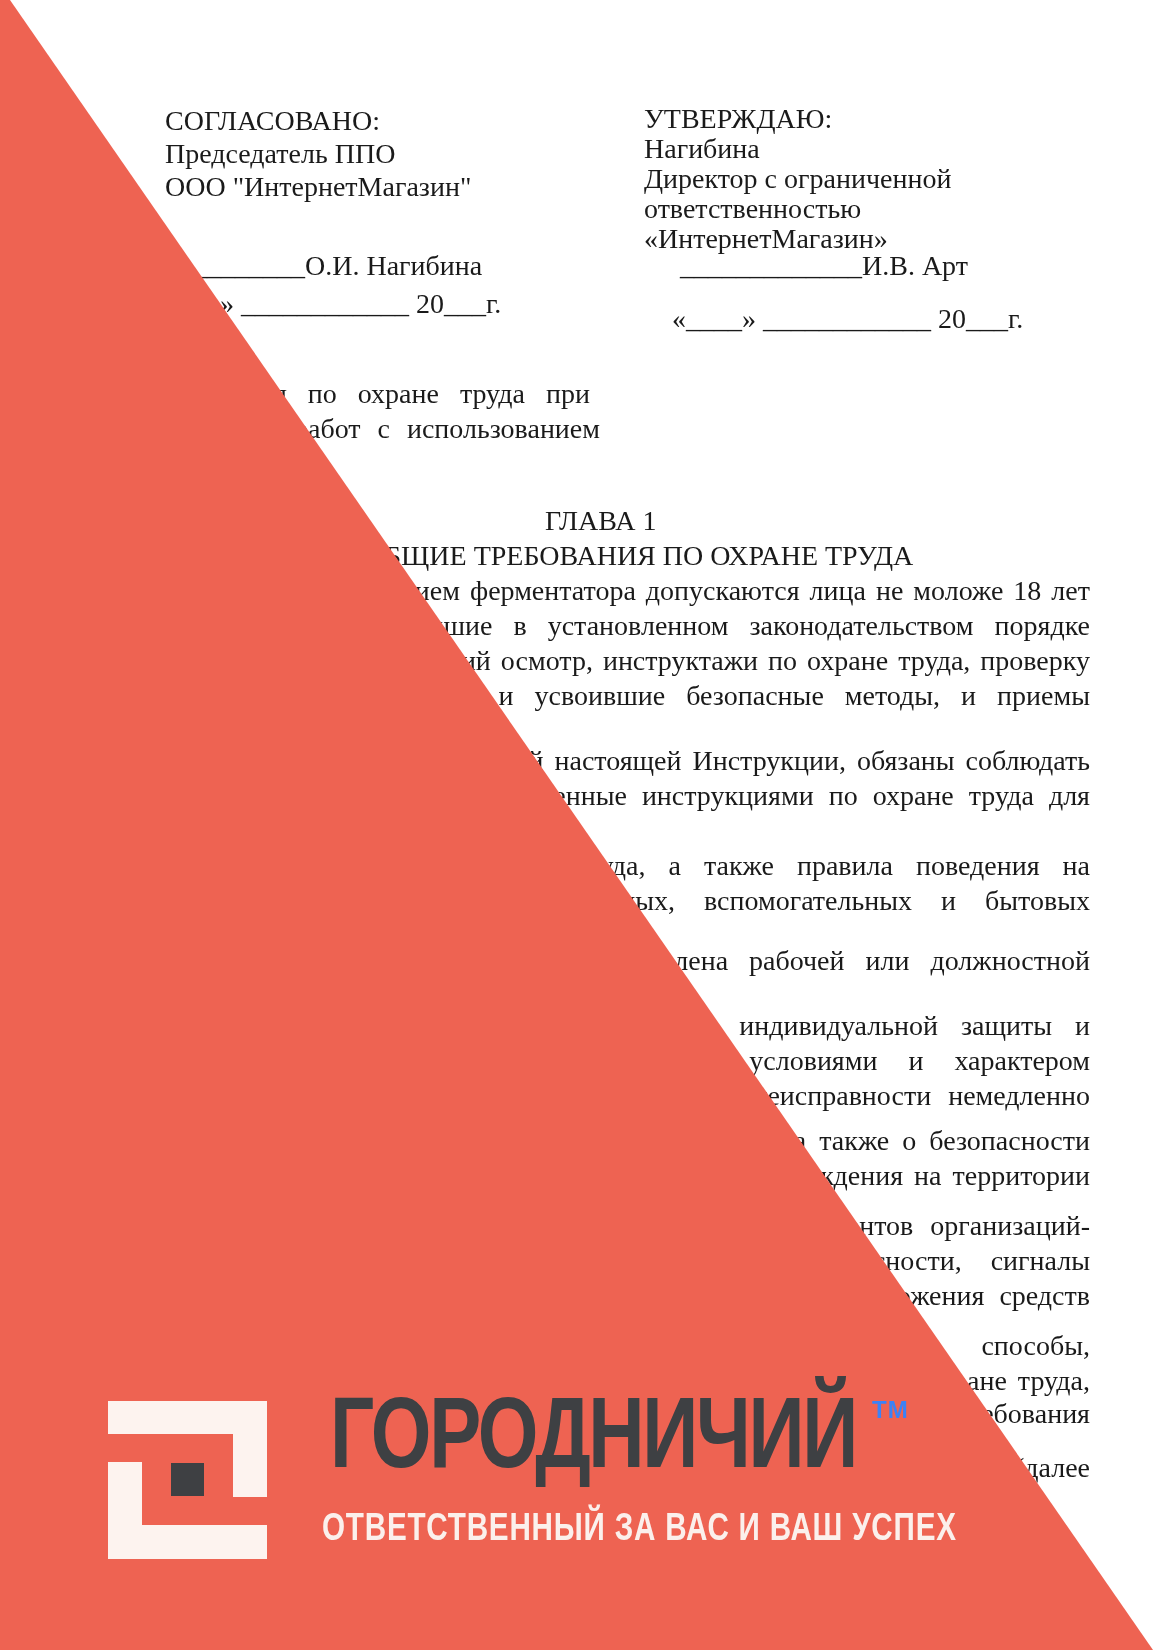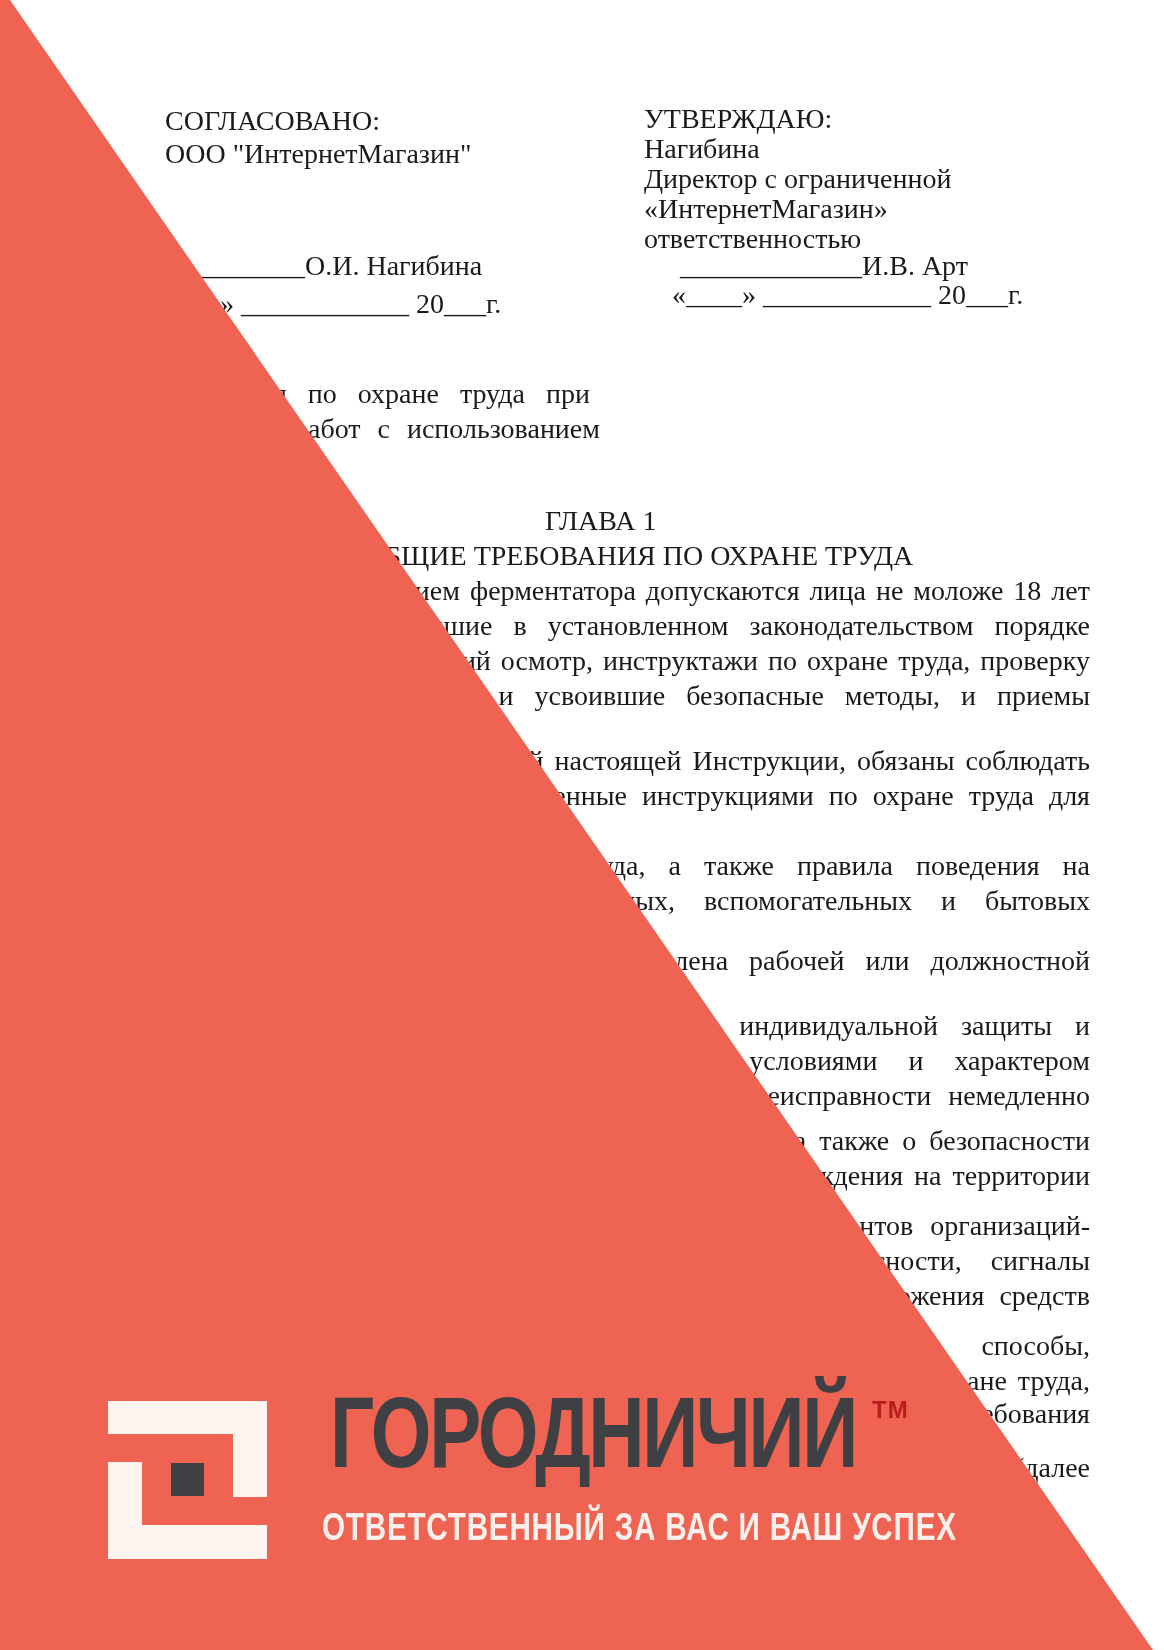--- a/index.html
+++ b/index.html
@@ -13,21 +13,21 @@
   }
   
   .doc{position:absolute;inset:0;z-index:1;}
   .hdr-block{position:absolute;top:104px;font-size:28px;line-height:33px;white-space:nowrap;}
   .hdr-left{left:165px;}
   .hdr-right{left:644px;line-height:30px;}
   .abs{position:absolute;white-space:nowrap;font-size:28px;}
   .sig-left{left:165px;top:250px;}
   .date-left{left:192px;top:288px;}
   .sig-right{left:672px;top:250px;margin-left:8px;}
-  .date-right{left:672px;top:279px;}
+  .date-right{left:672px;top:303px;}
   .title-frag{position:absolute;white-space:nowrap;font-size:28px;}
   .chapter-num{left:545px;top:505px;}
   .chapter-name{left:385px;top:540px;}
   .frag{position:absolute;right:74px;white-space:nowrap;font-size:28px;}
   
   .overlay{position:absolute;inset:0;z-index:2;pointer-events:none;}
   
   .logo{position:absolute;inset:0;z-index:3;}
   .logo-icon{position:absolute;left:0;top:0;}
   .logo-icon .bar{position:absolute;background:#fdf3ef;}
@@ -39,50 +39,51 @@
   .wordmark{
     position:absolute;left:330px;top:1382px;
     font-family:"Liberation Sans","DejaVu Sans",sans-serif;
     font-weight:bold;font-size:100px;line-height:100px;letter-spacing:-3px;
     color:#3e4043;white-space:nowrap;
     transform:scaleX(0.78);transform-origin:0 0;
   }
   .tm{
     position:absolute;left:872px;top:1396px;
     font-family:"Liberation Sans","DejaVu Sans",sans-serif;
-    font-weight:bold;font-size:24px;color:#b91c1c;letter-spacing:1px;
+    font-weight:bold;font-size:24px;color:#3b82f6;letter-spacing:1px;
   }
   .tagline{
     position:absolute;left:322px;top:1508px;
     font-family:"Liberation Sans","DejaVu Sans",sans-serif;
     font-weight:bold;font-size:38px;line-height:38px;letter-spacing:1px;
     color:#fbf0ec;white-space:nowrap;
     transform:scaleX(0.78);transform-origin:0 0;
   }
 </style>
 </head>
 <body>
 
 <div class="page">
 
   <div class="doc">
 
     <div class="hdr-block hdr-left">
       <div>СОГЛАСОВАНО:</div>
+      <div>Председатель ППО</div>
       <div>ООО "ИнтернетМагазин"</div>
     </div>
     <div class="abs sig-left">__________О.И. Нагибина</div>
     <div class="abs date-left">__» ____________ 20___г.</div>
 
     <div class="hdr-block hdr-right">
       <div>УТВЕРЖДАЮ:</div>
       <div>Нагибина</div>
       <div>Директор с ограниченной</div>
+      <div>ответственностью</div>
       <div>«ИнтернетМагазин»</div>
-      <div>ответственностью</div>
     </div>
     <div class="abs sig-right">_____________И.В. Арт</div>
     <div class="abs date-right">«____» ____________ 20___г.</div>
 
     <div class="title-frag" style="right:574px;top:378px;word-spacing:14px;">я по охране труда при</div>
     <div class="title-frag" style="right:564px;top:413px;word-spacing:10px;">работ с использованием</div>
 
     <div class="abs chapter-num">ГЛАВА 1</div>
     <div class="abs chapter-name">БЩИЕ ТРЕБОВАНИЯ ПО ОХРАНЕ ТРУДА</div>
 

